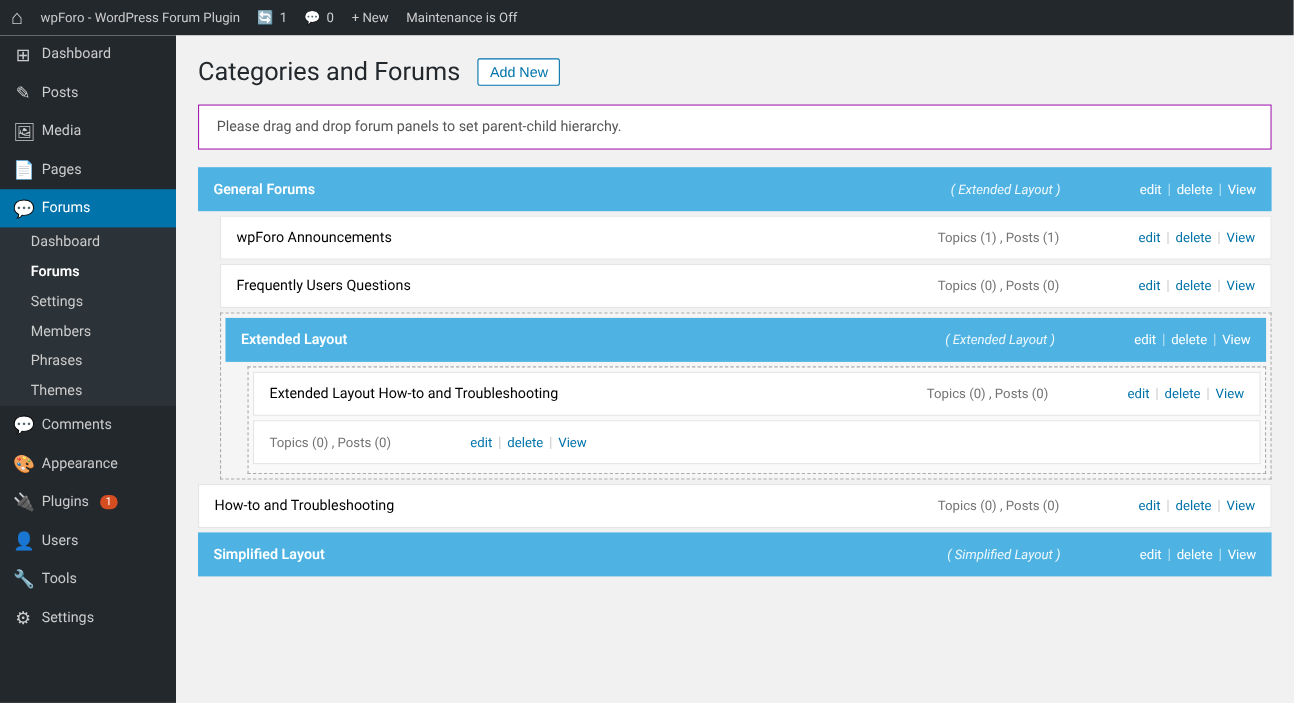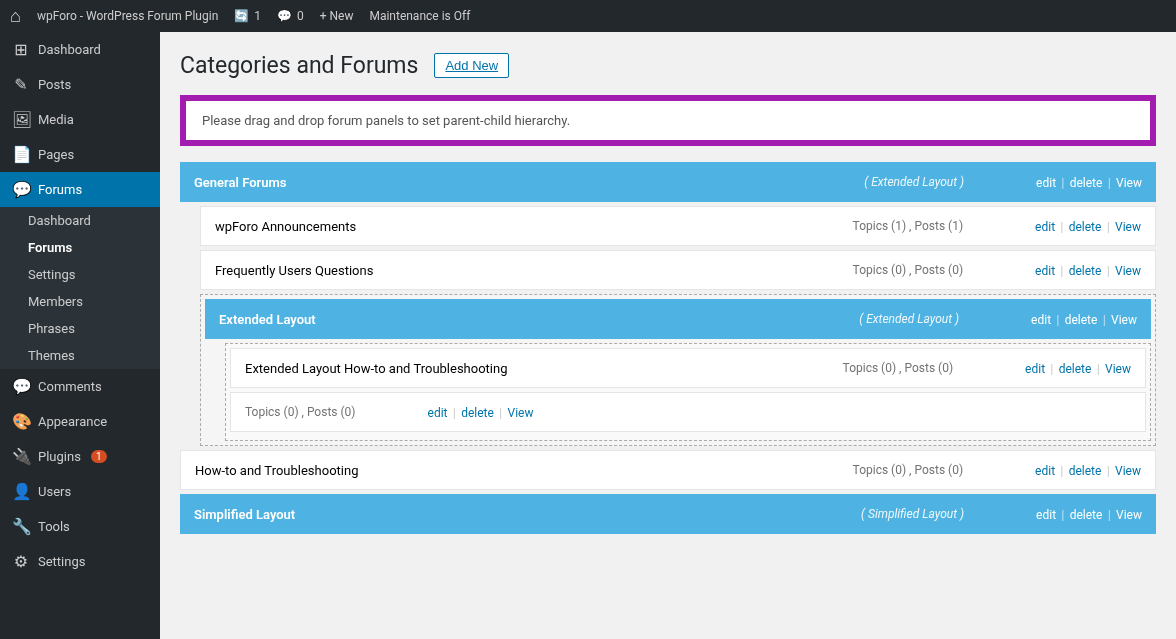--- a/index.html
+++ b/index.html
@@ -87,27 +87,26 @@
       color: #23282d;
     }
     .add-new-btn {
       background: #fff;
       border: 1px solid #0073aa;
       color: #0073aa;
       padding: 4px 10px;
       font-size: 13px;
       cursor: pointer;
       border-radius: 2px;
-      text-decoration: underline;
     }
 
     
     .notice-box {
       background: #fff;
-      border: 6px solid #a21caf;
+      border: 1px solid #a21caf;
       padding: 12px 16px;
       margin-bottom: 16px;
       color: #555;
       font-size: 13px;
     }
 
     
     .forums-container {
       display: flex;
       flex-direction: column;

